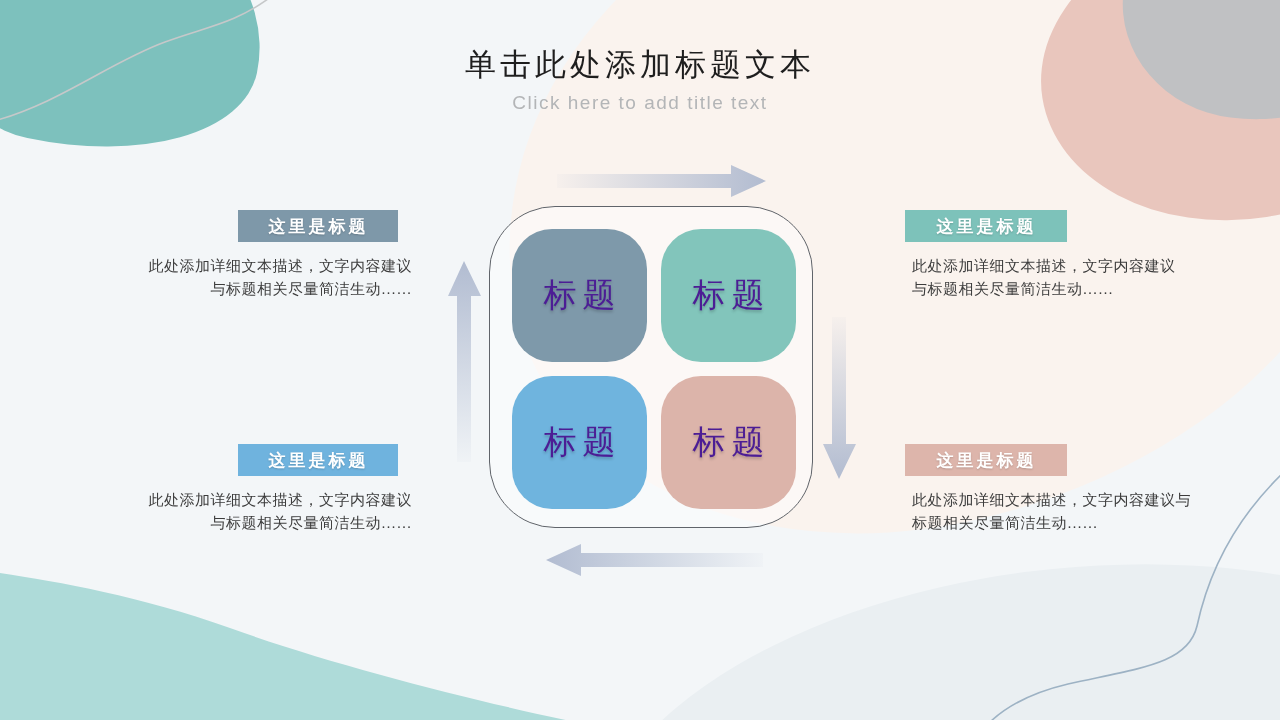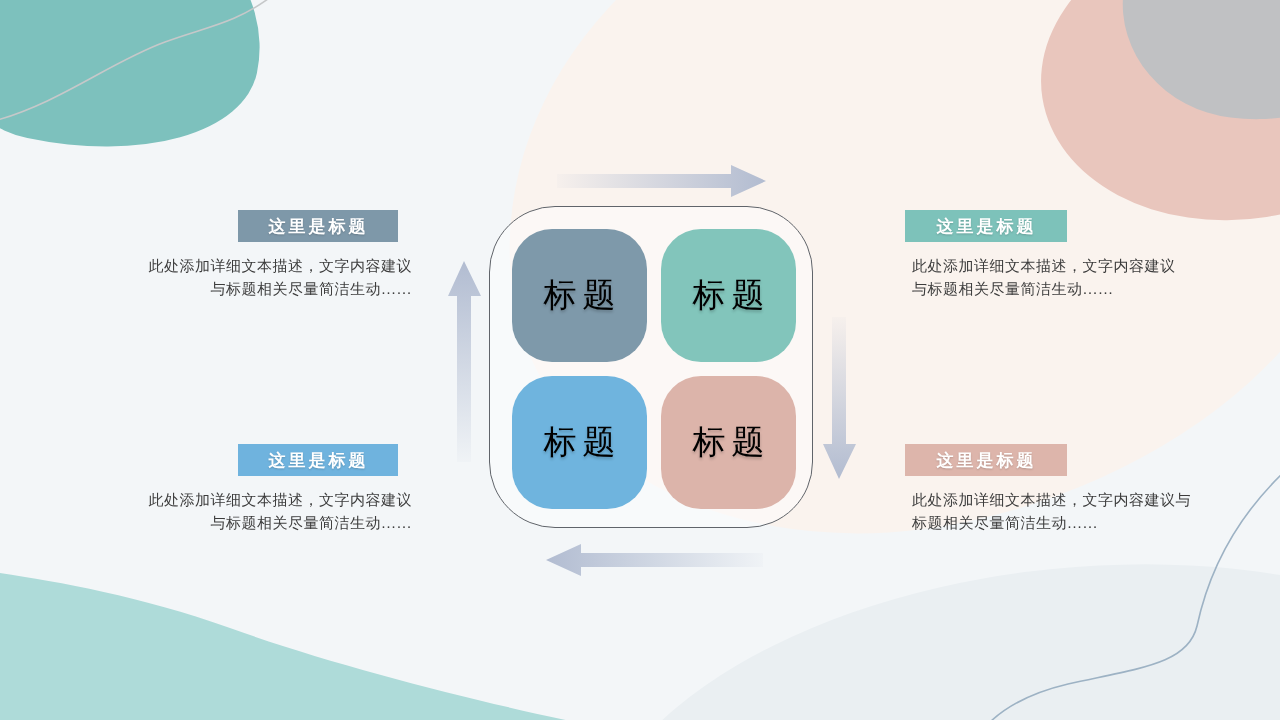--- a/index.html
+++ b/index.html
@@ -25,21 +25,21 @@
   .title-block{position:absolute;left:0;top:44px;width:1280px;text-align:center;}
   .title-main{font-size:31px;letter-spacing:4px;color:#1e1e1e;font-weight:400;margin:0;}
   .title-sub{margin-top:6px;font-family:"Liberation Sans","DejaVu Sans",sans-serif;
     font-size:19px;letter-spacing:1.5px;color:#b3b5b7;}
   
   .matrix-frame{position:absolute;left:489px;top:206px;width:322px;height:320px;
     border:1px solid #60646a;border-radius:66px;background:rgba(255,255,255,0.45);}
   .matrix-grid{position:absolute;left:512px;top:229px;width:284px;height:280px;
     display:grid;grid-template-columns:135px 135px;grid-template-rows:133px 133px;gap:14px;}
   .matrix-cell{border-radius:40px;display:flex;align-items:center;justify-content:center;
-    color:#000000;font-size:33px;letter-spacing:6px;
+    color:#4c1d95;font-size:33px;letter-spacing:6px;
     text-shadow:0 2px 3px rgba(0,0,0,0.22);padding-left:6px;}
   
   .panel-header{position:absolute;width:160px;height:32px;display:flex;align-items:center;
     justify-content:center;color:#fff;font-size:17px;font-weight:bold;letter-spacing:3px;
     text-shadow:0 1px 2px rgba(0,0,0,0.18);padding-left:1px;box-sizing:border-box;}
   .panel-desc{position:absolute;font-size:15px;line-height:1.55;color:#3c3c3c;
     letter-spacing:0.5px;margin-left:9px;}
   .ph-tl{left:238px;top:210px;}
   .ph-tr{left:905px;top:210px;width:162px;}
   .ph-bl{left:238px;top:444px;}
@@ -59,20 +59,24 @@
   <div class="blob blob-teal-tl" style="background: rgb(125, 193, 189);"></div>
   <div class="blob blob-pink-tr" style="background: rgb(233, 198, 189);"></div>
   <div class="blob blob-gray-tr" style="background: rgb(192, 193, 195);"></div>
 
   <svg class="bg-svg" width="1280" height="720" viewBox="0 0 1280 720">
     <path d="M0,573 C60,582 140,596 230,628 C330,664 470,700 575,722 L0,722 Z" fill="#aedbd9"></path>
     <path d="M-6,121 C60,103 110,62 165,42 C205,27 235,24 272,-4" fill="none" stroke="#c6c8c9" stroke-width="1.6"></path>
     <path d="M1284,472 C1238,516 1210,566 1197,626 C1188,664 1140,668 1068,684 C1030,693 1006,706 988,724" fill="none" stroke="#9db2c4" stroke-width="1.6"></path>
   </svg>
 
+  <div class="title-block">
+    <h1 class="title-main">单击此处添加标题文本</h1>
+    <div class="title-sub">Click here to add title text</div>
+  </div>
 
   <svg class="arrow-svg" width="1280" height="720" viewBox="0 0 1280 720">
     <defs>
       <linearGradient id="gRight" x1="0%" y1="0%" x2="100%" y2="0%">
         <stop offset="0%" stop-color="#aeb9cf" stop-opacity="0.05"></stop>
         <stop offset="100%" stop-color="#aeb9cf" stop-opacity="0.95"></stop>
       </linearGradient>
       <linearGradient id="gDown" x1="0%" y1="0%" x2="0%" y2="100%">
         <stop offset="0%" stop-color="#aeb9cf" stop-opacity="0.05"></stop>
         <stop offset="100%" stop-color="#aeb9cf" stop-opacity="0.95"></stop>

